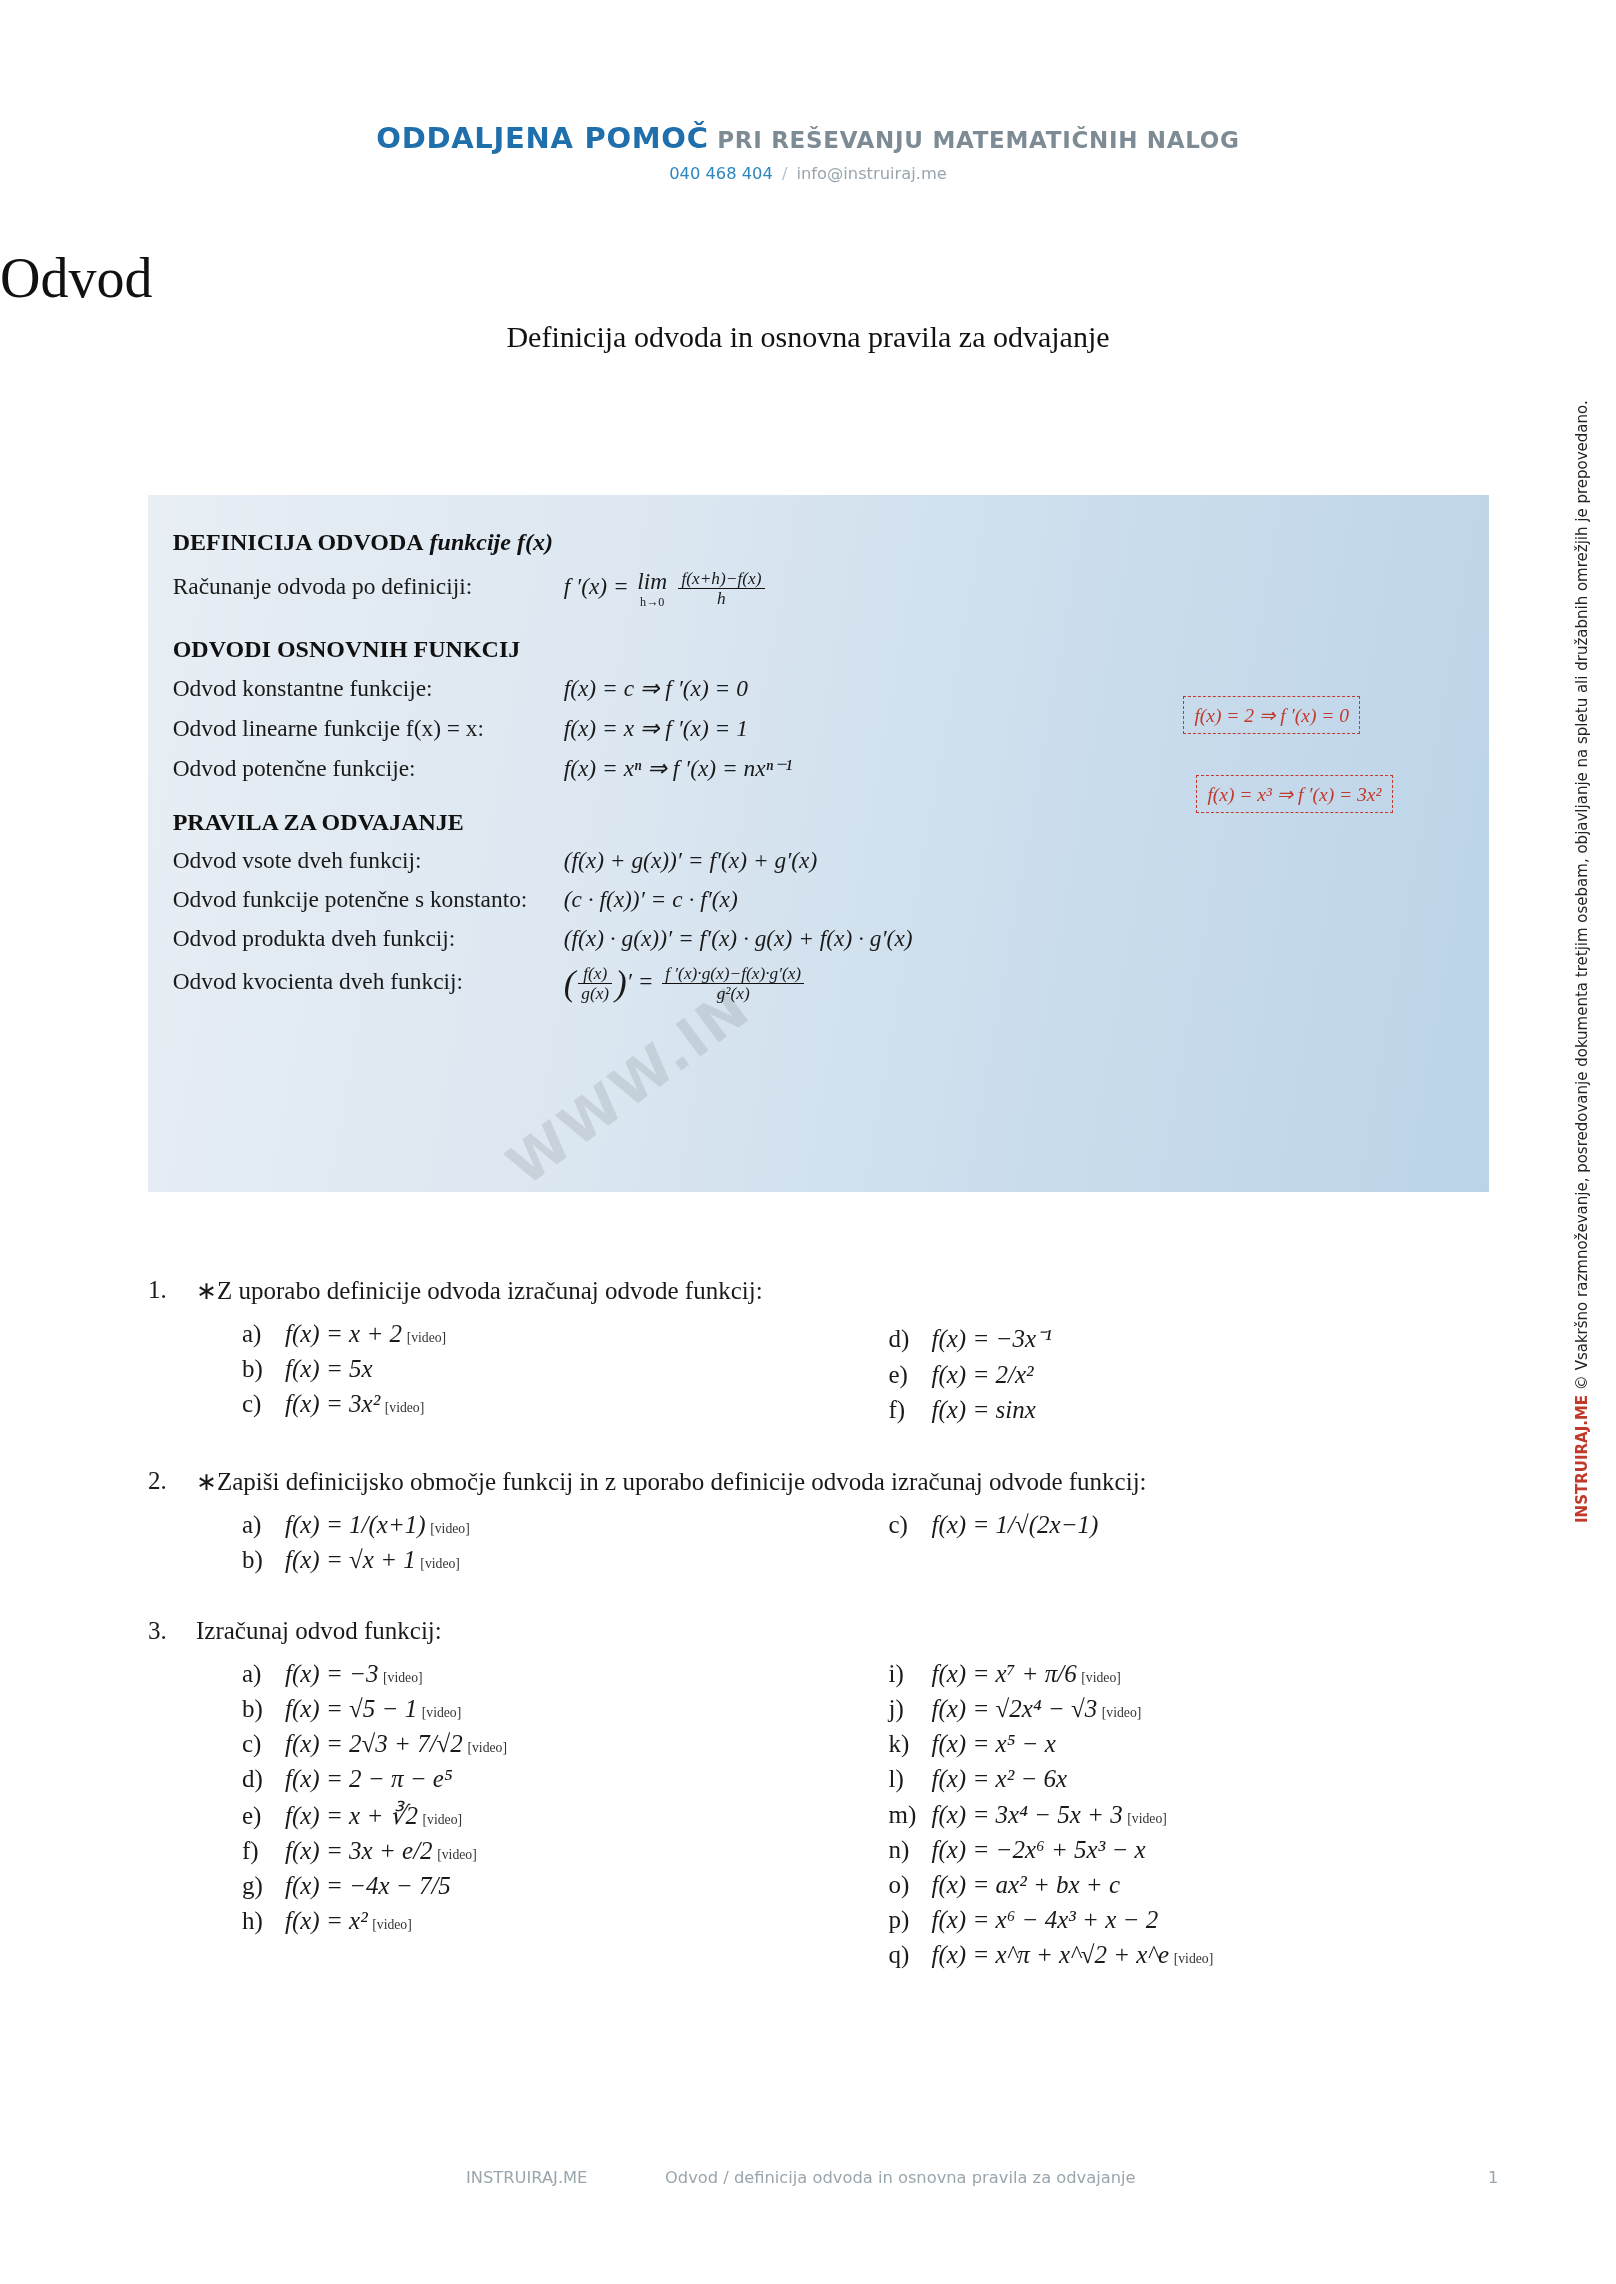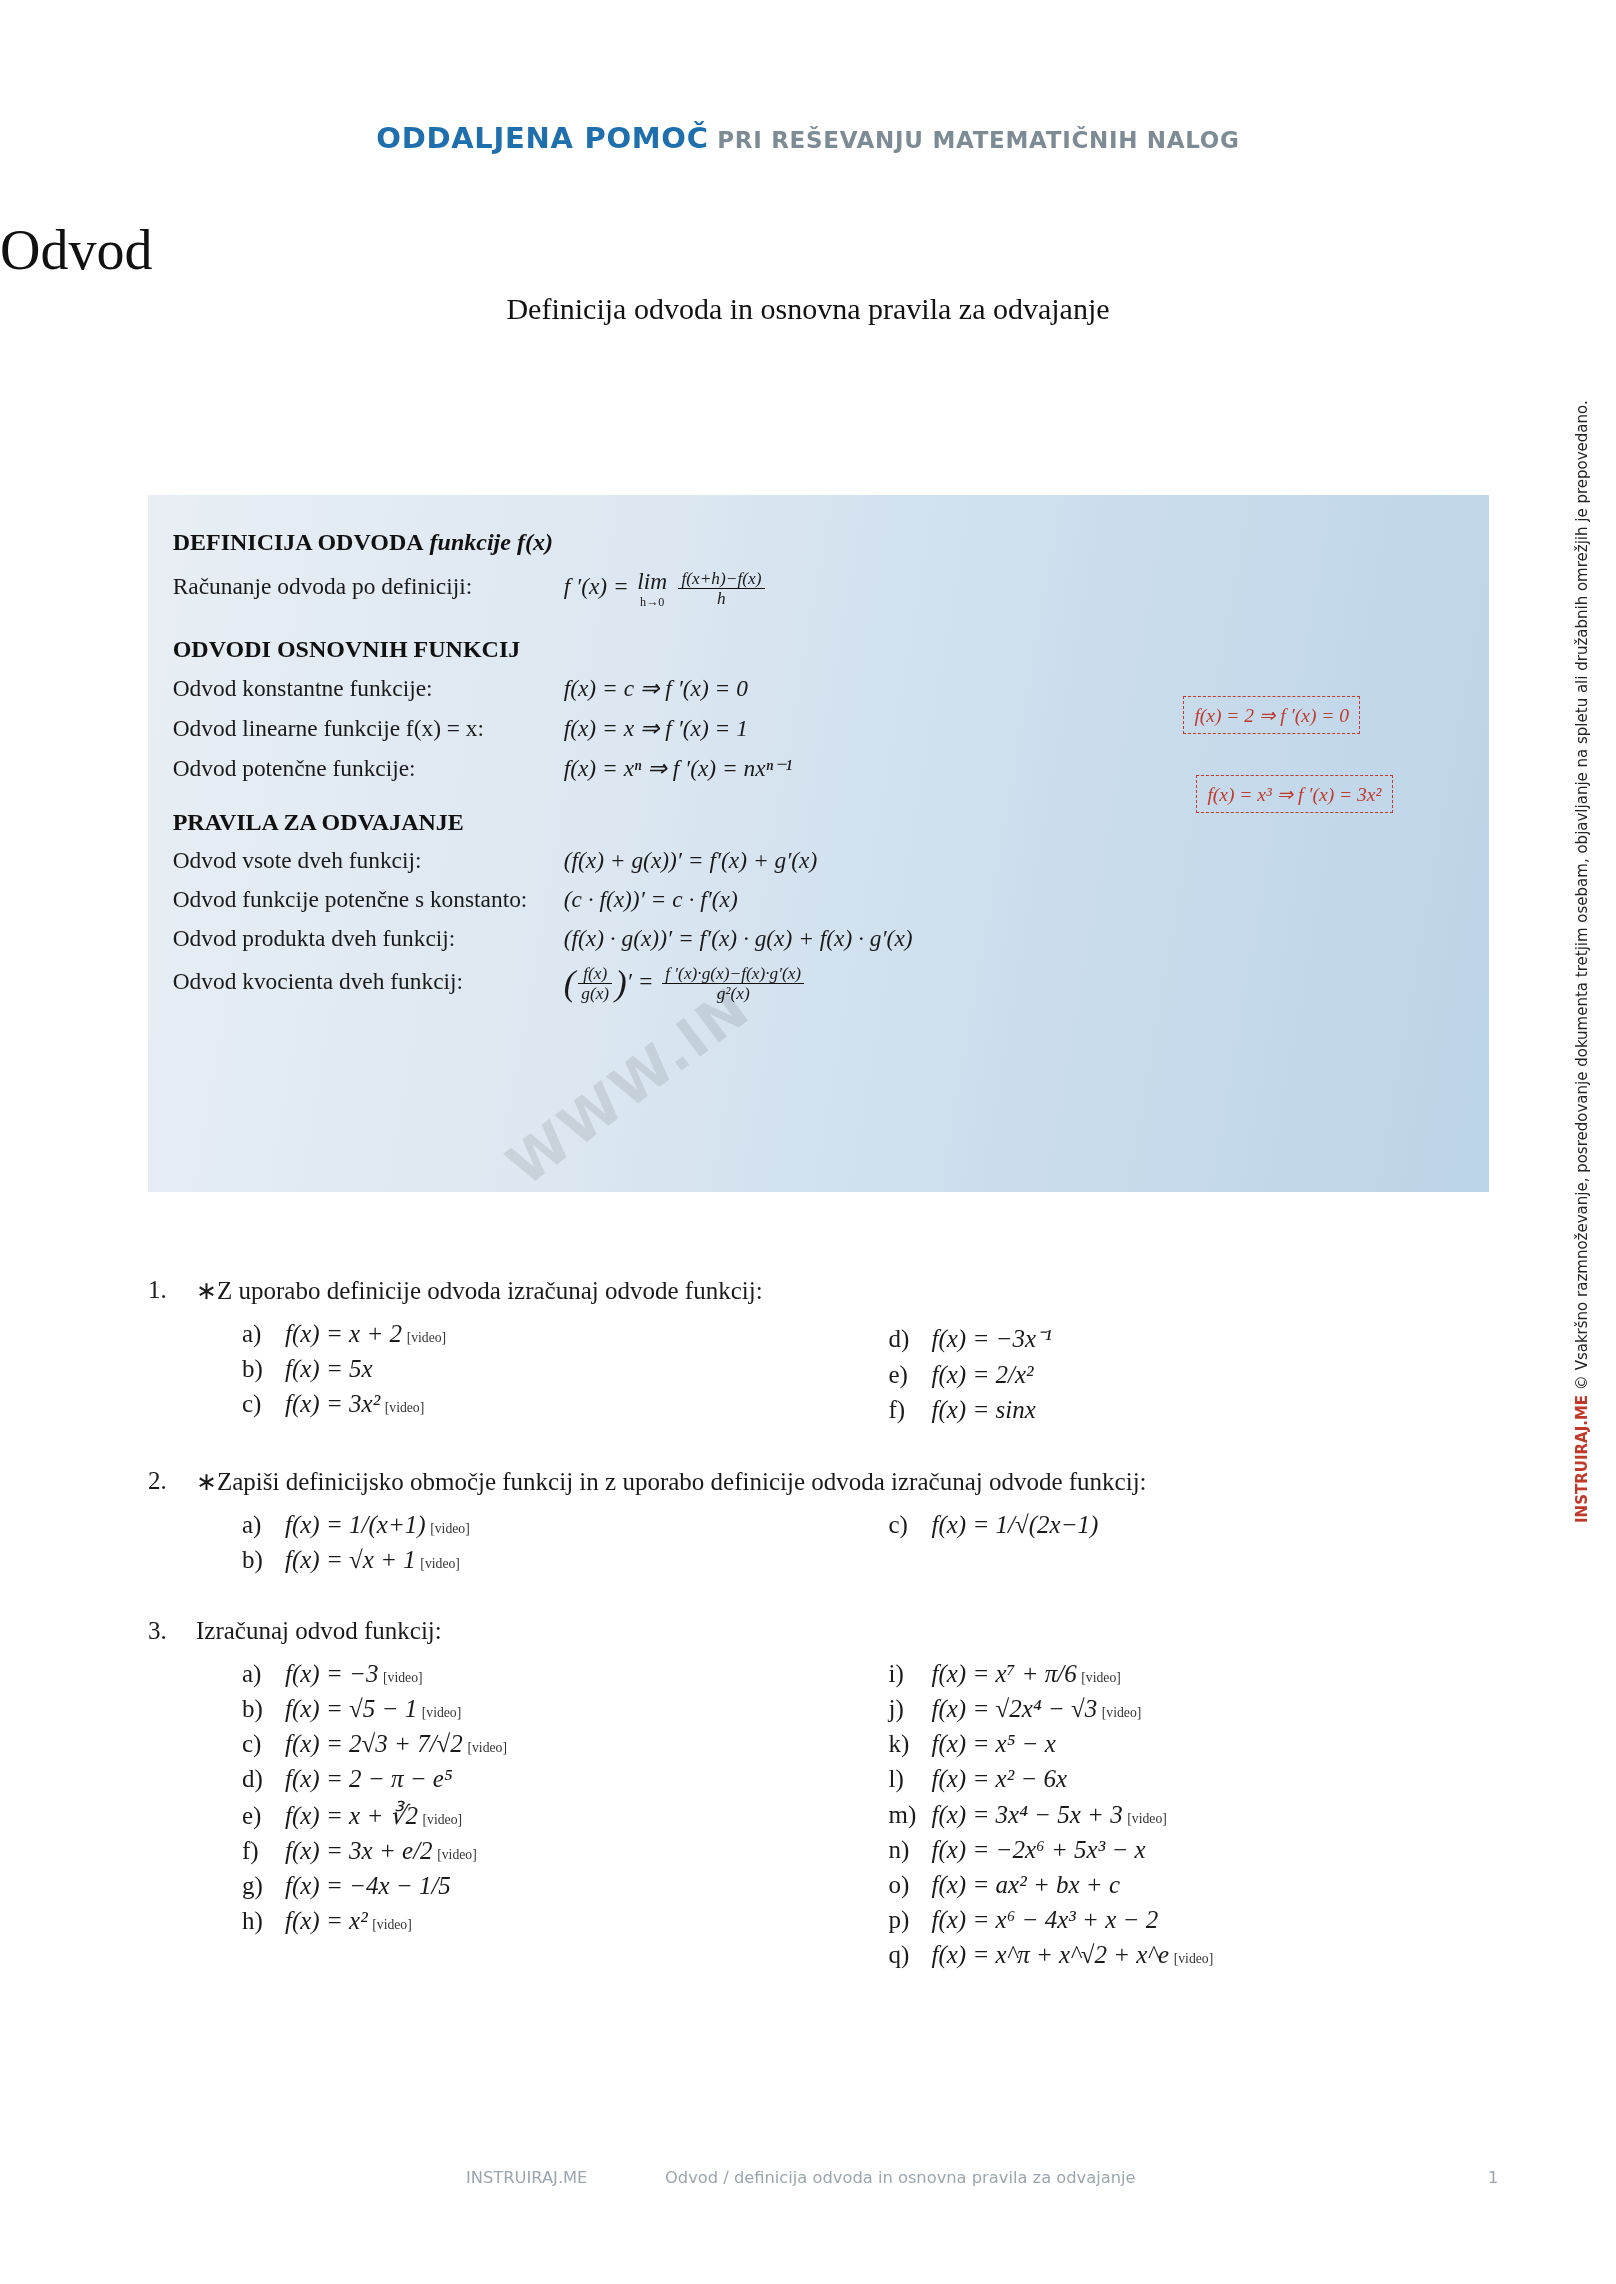--- a/index.html
+++ b/index.html
@@ -230,20 +230,25 @@
 </head>
 <body>
 
 <div class="page">
 
   <div class="header">
     <div class="brand-line">
       <span class="brand-strong">ODDALJENA POMOČ</span>
       <span class="brand-rest">PRI REŠEVANJU MATEMATIČNIH NALOG</span>
     </div>
+    <div class="contact-line">
+      <span class="contact-phone">040 468 404</span>
+      <span class="contact-sep">/</span>
+      <span class="contact-mail">info@instruiraj.me</span>
+    </div>
   </div>
 
   <div class="title">Odvod</div>
   <div class="subtitle">Definicija odvoda in osnovna pravila za odvajanje</div>
 
   <div class="formula-box">
     <div class="fb-inner">
 
       <div class="sec-head">
         <span>DEFINICIJA ODVODA</span><span class="mathit" style="font-weight:bold"> funkcije f(x)</span>
@@ -420,21 +425,21 @@
               <span class="mathit">f(x) = x + ∛2</span>
               <span class="vid">[video]</span>
             </div>
             <div class="item">
               <span class="lt">f)</span>
               <span class="mathit">f(x) = 3x + e/2</span>
               <span class="vid">[video]</span>
             </div>
             <div class="item">
               <span class="lt">g)</span>
-              <span class="mathit">f(x) = −4x − 1/5</span>
+              <span class="mathit">f(x) = −4x − 7/5</span>
               <span class="vid"></span>
             </div>
             <div class="item">
               <span class="lt">h)</span>
               <span class="mathit">f(x) = x²</span>
               <span class="vid">[video]</span>
             </div>
           </div>
           <div class="col">
             <div class="item">

